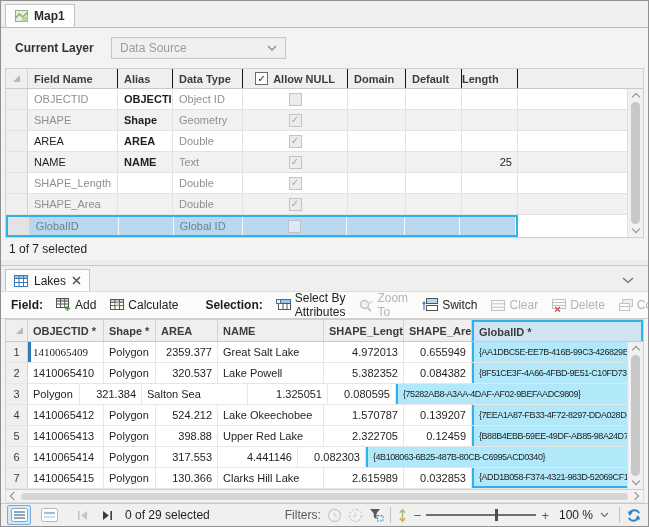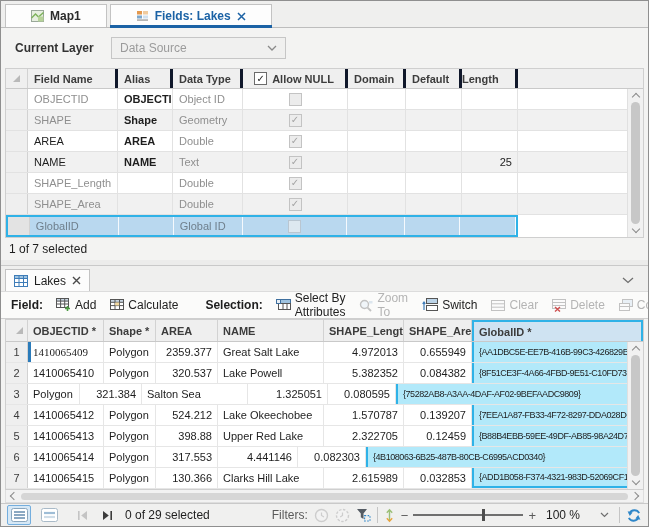--- a/index.html
+++ b/index.html
@@ -2,34 +2,34 @@
 <html><head>
 <meta charset="utf-8">
 <style>
   * { box-sizing: border-box; margin: 0; padding: 0; }
   html,body { background:#e8e8e8; }
   body { font-family: "Liberation Sans", "DejaVu Sans", sans-serif; font-size:12px; color:#1e1e1e; }
   .window { width:649px; height:527px; border:1px solid #8f8f8f; background:#f3f3f2; display:flex; flex-direction:column; overflow:hidden; }
 
   
   .view-tabs { height:27px; background:#efefee; border-bottom:1px solid #bdbdbd; display:flex; align-items:flex-end; padding-left:4px; flex:none; }
-  .vtab { display:inline-flex; align-items:center; gap:6px; height:23px; padding:0 25px; margin-right:3px; background:#fdfdfd; border:1px solid #c3c3c3; border-bottom:none; position:relative; cursor:default; }
+  .vtab { display:inline-flex; align-items:center; gap:6px; height:23px; padding:0 9px; margin-right:3px; background:#fdfdfd; border:1px solid #c3c3c3; border-bottom:none; position:relative; cursor:default; }
   .vtab .lbl { font-weight:600; color:#2b2b2b; }
   .vtab.active .lbl { color:#1b62a5; }
   .vtab.active::after { content:""; position:absolute; left:-1px; right:-1px; bottom:-1px; height:3px; background:#1b62a5; }
   .xsvg { display:inline-flex; }
 
   
   .cl-row { height:40px; display:flex; align-items:center; padding-left:14px; flex:none; }
   .cl-label { font-weight:600; color:#323232; width:96px; }
   .cl-select { width:175px; height:22px; background:#f0f0ef; border:1px solid #c6c6c6; display:flex; align-items:center; justify-content:space-between; padding:0 8px; color:#9b9b9b;gap:8px; }
 
   .fields-grid { margin:0 4px; background:#fff; border:1px solid #cfcfcf; flex:none; position:relative; }
   .fgh { display:flex; height:20px; background:#efefef; border-bottom:1px solid #c9c9c9; }
-  .fgh .hc { font-size:11px; font-weight:600; color:#3c3c3c; display:flex; align-items:center; padding-left:6px; border-right:3px solid #0f172a; }
+  .fgh .hc { font-size:11px; font-weight:600; color:#3c3c3c; display:flex; align-items:center; padding-left:6px; border-right:1px solid #0f172a; }
   .frows { position:relative; }
   .frow { display:flex; height:21px; background:#fff; border-bottom:1px solid #e2e2e2; }
   .frow.alt { background:#f1f1f1; }
   .fc { font-size:11px; display:flex; align-items:center; padding-left:6px; border-right:1px solid #e2e2e2; overflow:hidden; white-space:nowrap; }
   .c0 { width:22px; background:#efefef; border-right:1px solid #d2d2d2 !important; padding-left:0 !important; justify-content:center; }
   .fieldcol { width:90px; } .aliascol { width:55px; } .typecol { width:70px; }
   .nullcol { width:105px; justify-content:center; padding-left:0 !important; }
   .domcol { width:58px; } .defcol { width:56px; } .lencol { width:56px; justify-content:flex-end; padding-right:5px; padding-left:0 !important; }
   .fill { flex:1; border-right:none !important; }
   .dim { color:#8f8f8f; }
@@ -92,55 +92,38 @@
   .status-bar { flex:1; background:#f0f0ef; border-top:1px solid #c9c9c9; display:flex; align-items:center; padding:0 6px; gap:6px; }
   .vbtn { width:24px; height:20px; display:flex; align-items:center; justify-content:center; border:1px solid transparent; border-radius:2px; }
   .vbtn.sel { border-color:#74aede; background:#d6e8f6; }
   .statustext { margin-left:6px; color:#1e1e1e; }
   .filters-label { margin-left:auto; color:#5a5a5a; }
   .ico { display:inline-flex; align-items:center; justify-content:center; }
   .slider { display:flex; align-items:center; gap:5px; }
   .slider .pm { color:#5a5a5a; font-size:13px; }
   .track { width:110px; height:2px; background:#6f6f6f; position:relative; }
   .sthumb { position:absolute; top:-5px; left:62%; width:3px; height:12px; background:#4d4d4d; }
-  .zoomlvl { display:flex; align-items:center; gap:20px; padding:1px 4px;text-align:right; }
+  .zoomlvl { display:flex; align-items:center; gap:7px; padding:1px 4px;text-align:right; }
   .ssep { width:1px; height:16px; background:#c5c5c5; }
 </style>
 </head>
 <body>
 
 <div class="window">
 
   <div class="view-tabs">
     <div class="vtab">
       <span class="ico">
         <svg width="13" height="12">
             <rect x="0.5" y="0.5" width="12" height="11" fill="#e7efe0" stroke="#9aa89a"></rect>
             <path d="M0.5 8 L4.5 4 L7.5 7 L12.5 2.5" stroke="#7cb25a" stroke-width="1.4" fill="none"></path>
             <rect x="7" y="6.5" width="5.5" height="5" fill="#b6d399"></rect>
           </svg>
       </span>
       <span class="lbl">Map1</span>
-    </div>
-    <div class="vtab active">
-      <span class="ico">
-        <svg width="13" height="12">
-            <rect x="1" y="1" width="5" height="3.5" fill="#e3984e"></rect>
-            <rect x="7" y="1" width="5" height="3.5" fill="#f0cb9f"></rect>
-            <rect x="1" y="5.5" width="5" height="3" fill="#7da7cc"></rect>
-            <rect x="7" y="5.5" width="5" height="3" fill="#cfe0ef"></rect>
-            <rect x="1" y="9.2" width="11" height="1.8" fill="#b5b5b5"></rect>
-          </svg>
-      </span>
-      <span class="lbl">Fields: Lakes</span>
-      <span class="xsvg">
-        <svg width="9" height="9">
-            <path d="M1 1 L8 8 M8 1 L1 8" stroke="#1b62a5" stroke-width="1.5"></path>
-          </svg>
-      </span>
     </div>
   </div>
 
   <div class="cl-row">
     <span class="cl-label">Current Layer</span>
     <div class="cl-select">
       <span>Data Source</span>
       <span class="ico">
         <svg width="10" height="6">
             <path d="M1 1 L5 5 L9 1" stroke="#8a8a8a" stroke-width="1.3" fill="none"></path>

